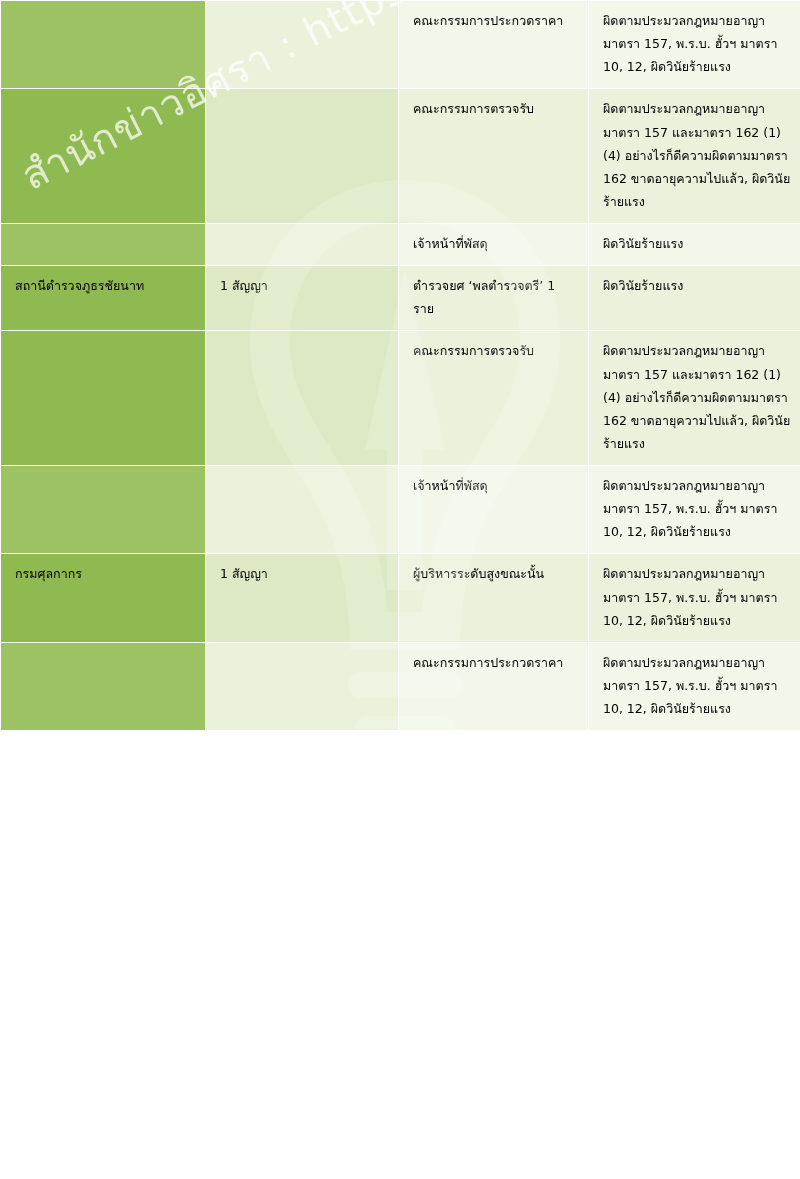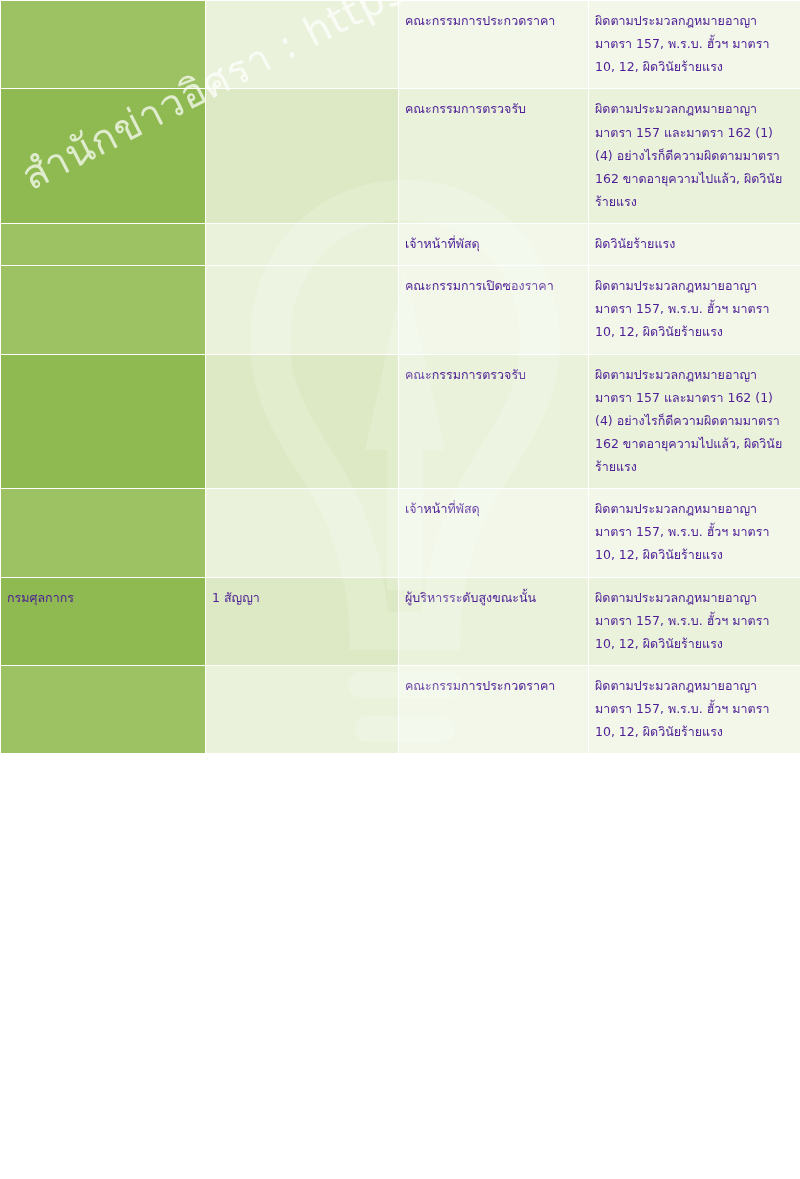--- a/index.html
+++ b/index.html
@@ -64,25 +64,25 @@
   
   table.doc-table {
     border-collapse: collapse;
     width: 800px;
     table-layout: fixed;
     position: relative;
     z-index: 1;
   }
   table.doc-table td {
     vertical-align: top;
-    padding: 8px 9px 10px 6px;
+    padding: 8px 9px 10px 14px;
     font-size: 12.5px;
     line-height: 1.85;
     border: 1px solid #ffffff;
-    color: #4c1d95;
+    color: #000000;
     word-wrap: break-word;
   }
   col.c1 { width: 205px; }
   col.c2 { width: 193px; }
   col.c3 { width: 190px; }
   col.c4 { width: 212px; }
 
   
   .s-dark  { background: #9cc263; }   
   .s-light { background: #eaf2dc; margin-left: 8px; }   
@@ -117,24 +117,24 @@
           <td class="s-light">คณะกรรมการตรวจรับ</td>
           <td class="s-light">ผิดตามประมวลกฎหมายอาญา มาตรา 157 และมาตรา 162 (1) (4) อย่างไรก็ดีความผิดตามมาตรา 162 ขาดอายุความไปแล้ว, ผิดวินัยร้ายแรง</td>
         </tr>
         <tr>
           <td class="s-dark name"></td>
           <td class="s-light"></td>
           <td class="s-pale">เจ้าหน้าที่พัสดุ</td>
           <td class="s-pale">ผิดวินัยร้ายแรง</td>
         </tr>
         <tr>
-          <td class="s-dark name"></td>
-          <td class="s-light"></td>
-          <td class="s-pale">คณะกรรมการเปิดซองราคา</td>
-          <td class="s-pale">ผิดตามประมวลกฎหมายอาญา มาตรา 157, พ.ร.บ. ฮั้วฯ มาตรา 10, 12, ผิดวินัยร้ายแรง</td>
+          <td class="s-darkalt name">สถานีตำรวจภูธรชัยนาท</td>
+          <td class="s-med">1 สัญญา</td>
+          <td class="s-light">ตำรวจยศ ‘พลตำรวจตรี’ 1 ราย</td>
+          <td class="s-light">ผิดวินัยร้ายแรง</td>
         </tr>
         <tr>
           <td class="s-darkalt name"></td>
           <td class="s-med"></td>
           <td class="s-light">คณะกรรมการตรวจรับ</td>
           <td class="s-light">ผิดตามประมวลกฎหมายอาญา มาตรา 157 และมาตรา 162 (1) (4) อย่างไรก็ดีความผิดตามมาตรา 162 ขาดอายุความไปแล้ว, ผิดวินัยร้ายแรง</td>
         </tr>
         <tr>
           <td class="s-dark name"></td>
           <td class="s-light"></td>

